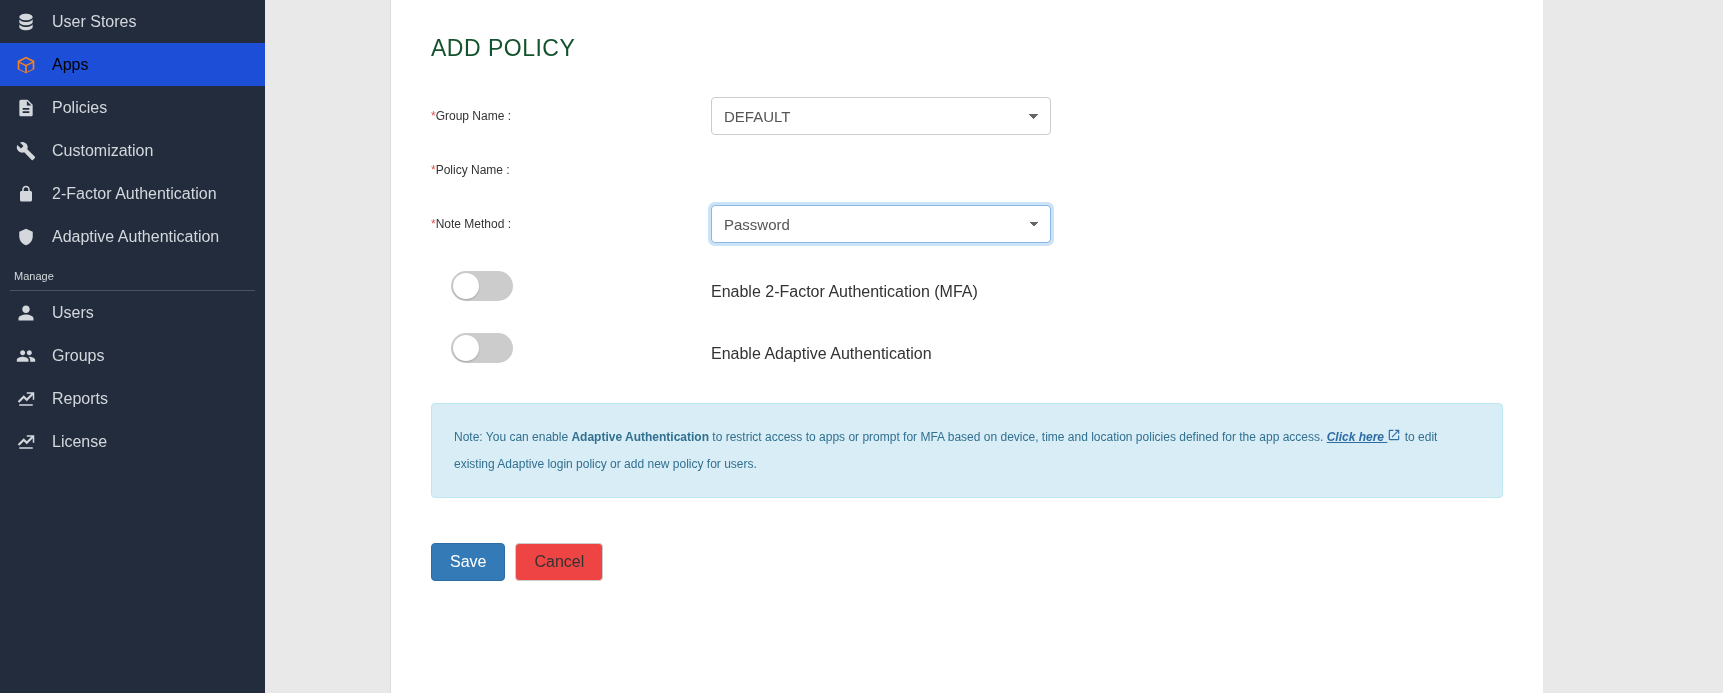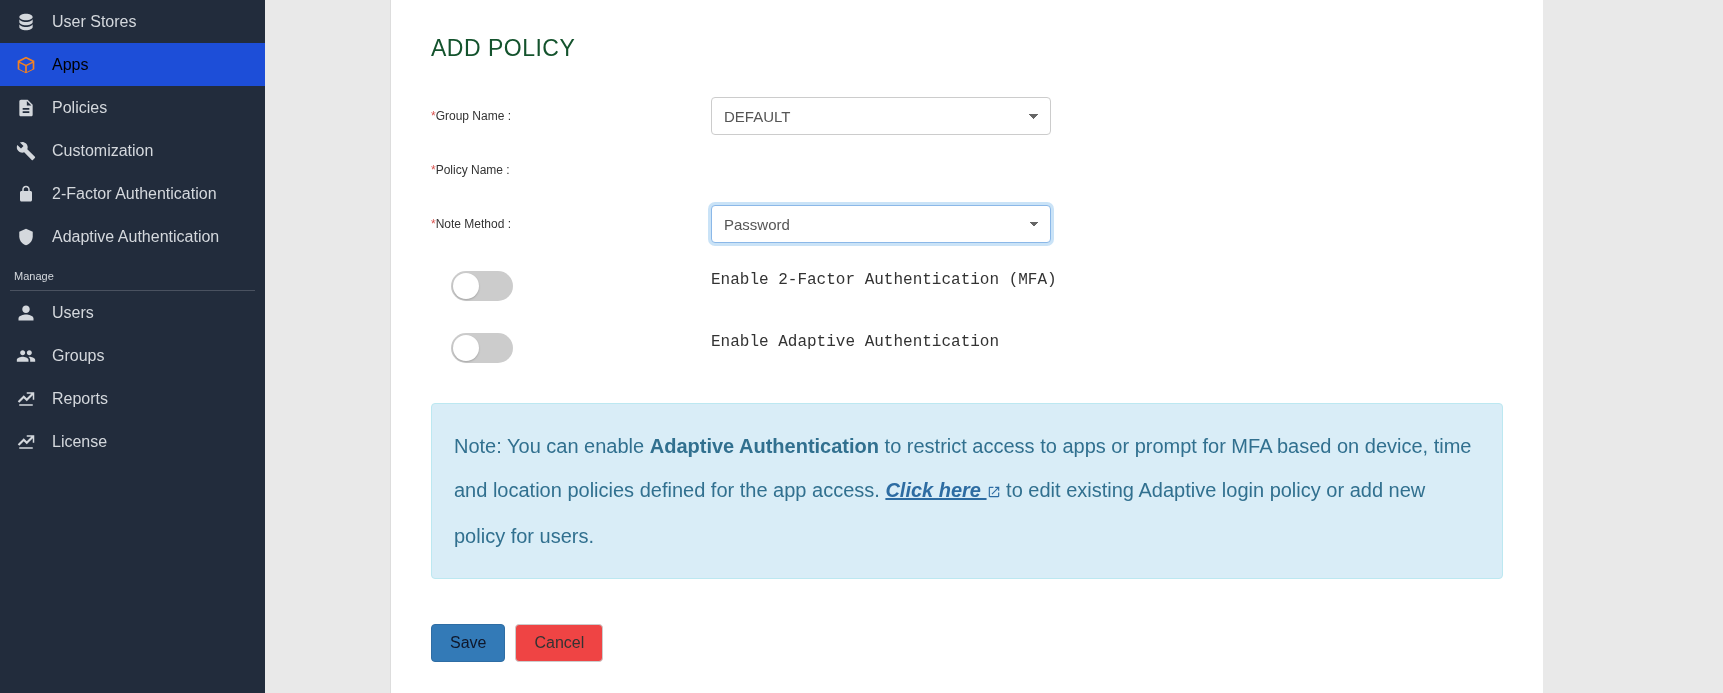--- a/index.html
+++ b/index.html
@@ -14,31 +14,31 @@
 .sidebar-divider { border: none; border-top: 1px solid #4a5260; margin: 0 10px; }
 .main-wrap { flex: 1; padding: 0 0 0 0; }
 .main { background: #fff; margin-left: 125px; margin-right: 180px; height: 100%; padding: 35px 40px 0 40px; border-left: 1px solid #ddd; }
 .page-title { font-size: 23px; font-weight: 400; color: #14532d; letter-spacing: 0.5px; margin-bottom: 35px; }
 .form-row { display: flex; align-items: center; margin-bottom: 28px; }
 .form-label { width: 280px; font-size: 12px; color: #333; }
 .req { color: #d9534f; }
 .form-select, .form-input { width: 340px; height: 38px; border: 1px solid #ccc; border-radius: 4px; padding: 0 12px; font-size: 15px; color: #555; background: #fff; }
 .form-select { appearance: none; background-image: linear-gradient(45deg, transparent 50%, #666 50%), linear-gradient(135deg, #666 50%, transparent 50%); background-position: calc(100% - 16px) 16px, calc(100% - 11px) 16px; background-size: 5px 5px; background-repeat: no-repeat; }
 .form-select.focused { border: 1px solid #8bb8e8; box-shadow: 0 0 0 3px rgba(102,175,233,0.35); outline: none; }
-.toggle-row { display: flex; align-items: flex-start; margin-bottom: 32px; font-family: Liberation Mono, monospace; }
+.toggle-row { display: flex; align-items: flex-end; margin-bottom: 32px; }
 .toggle-wrap { width: 280px; display: flex; justify-content: flex-start; padding-left: 20px; }
 .toggle { width: 62px; height: 30px; background: #ccc; border-radius: 15px; position: relative; cursor: pointer; }
 .toggle-knob { position: absolute; width: 26px; height: 26px; background: #fff; border-radius: 50%; top: 2px; left: 2px; box-shadow: 0 1px 2px rgba(0,0,0,0.2); }
 .toggle-label { font-size: 16px; color: #333; }
-.note-box { background: #d9edf7; border: 1px solid #bce8f1; border-radius: 4px; padding: 20px 22px; font-size: 20px; color: #31708f; line-height: 2.2; margin-bottom: 45px; }
+.note-box { background: #d9edf7; border: 1px solid #bce8f1; border-radius: 4px; padding: 20px 22px; font-size: 12px; color: #31708f; line-height: 2.2; margin-bottom: 45px; }
 .note-box a { color: #2d6ca2; font-style: italic; font-weight: bold; text-decoration: underline; }
 .note-box .ext-icon { display: inline-block; vertical-align: middle; }
 .buttons { display: flex; gap: 10px; }
 .btn { height: 38px; padding: 0 18px; border-radius: 4px; font-size: 16px; cursor: pointer; border: 1px solid transparent; }
-.btn-primary { background: #337ab7; color: #0f172a; border-color: #2e6da4; }
+.btn-primary { background: #337ab7; color: #ffffff; border-color: #2e6da4; }
 .btn-default { background: #ef4444; color: #333; border-color: #ccc; }
 svg { fill: currentColor; }
 </style>
 </head>
 <body>
 
 <div class="container">
   <div class="sidebar">
     <div class="sidebar-item">
       <span class="icon">

